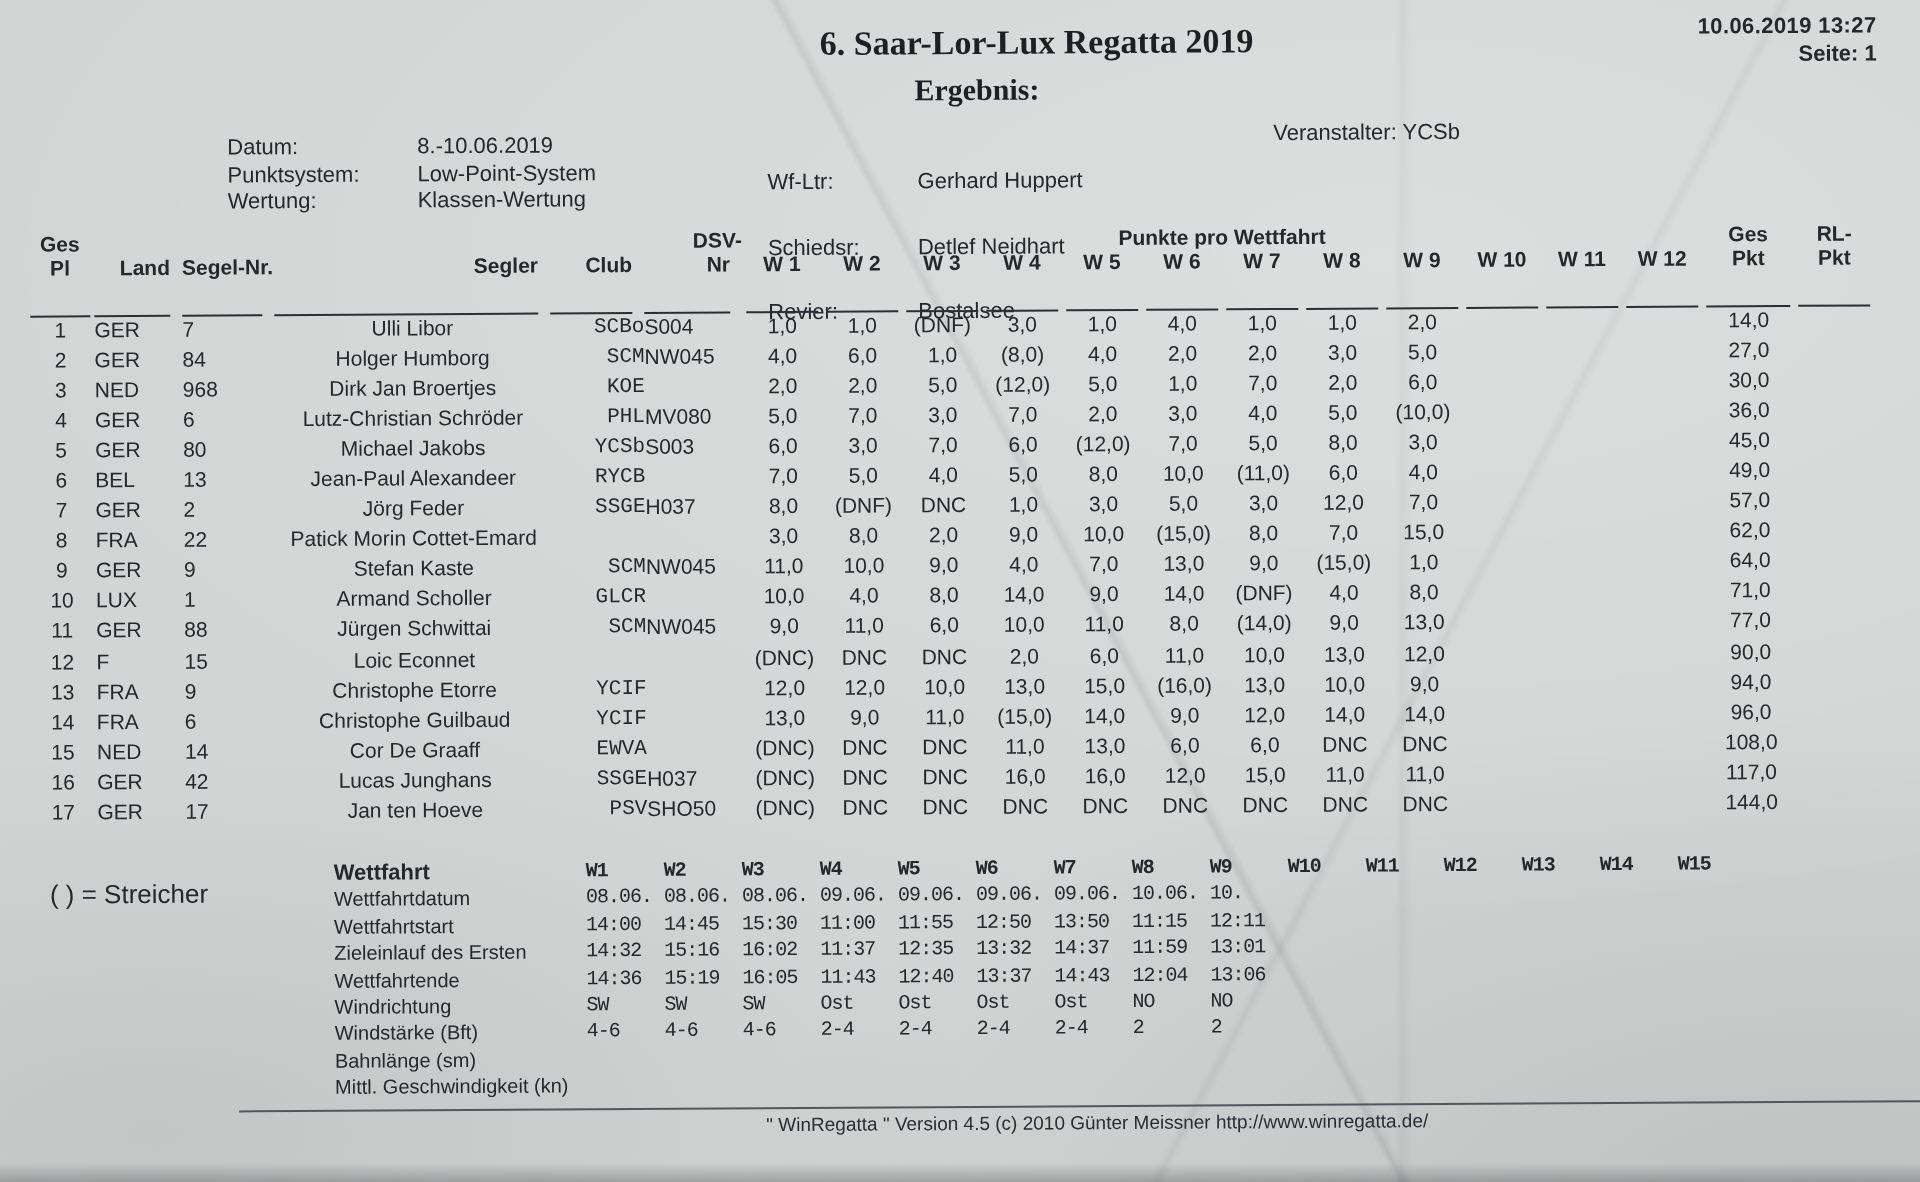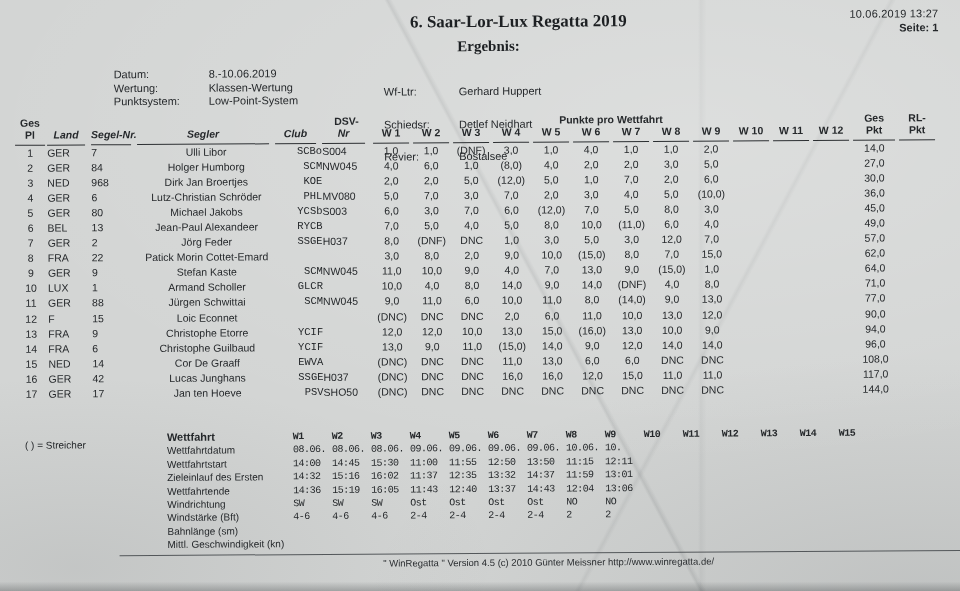--- a/index.html
+++ b/index.html
@@ -16,21 +16,21 @@
       radial-gradient(1100px 520px at 72% 22%, rgba(255,255,255,.22), rgba(255,255,255,0) 65%),
       radial-gradient(700px 320px at 8% 96%, rgba(60,64,66,.10), rgba(60,64,66,0) 60%),
       radial-gradient(900px 400px at 96% 102%, rgba(60,64,66,.13), rgba(60,64,66,0) 62%),
       linear-gradient(62deg, rgba(0,0,0,0) 54.8%, rgba(70,75,78,.12) 55.05%, rgba(0,0,0,0) 55.45%),
       linear-gradient(118deg, rgba(0,0,0,0) 69.7%, rgba(70,75,78,.08) 70%, rgba(0,0,0,0) 70.35%),
       linear-gradient(to right, rgba(0,0,0,0) 72.7%, rgba(70,75,78,.06) 73%, rgba(0,0,0,0) 73.6%),
       linear-gradient(to top, rgba(40,44,46,.28), rgba(40,44,46,0) 1.6%);
   }
   .sheet{position:absolute;inset:0;transform:rotate(-0.35deg);transform-origin:50% 50%;}
 
-  .print-time{position:absolute;top:10px;right:20px;font-size:11px;font-weight:normal;letter-spacing:.2px;}
+  .print-time{position:absolute;top:10px;right:20px;font-size:11px;font-weight:bold;letter-spacing:.2px;}
   .page-num{position:absolute;top:24px;right:20px;font-size:11px;font-weight:bold;}
 
   .title{position:absolute;top:12px;left:80px;right:0;margin:0;text-align:center;
     font-family:"Liberation Serif",serif;font-size:17px;font-weight:bold;color:#1d2023;}
   .subtitle{position:absolute;top:38px;left:20px;right:0;margin:0;text-align:center;
     font-family:"Liberation Serif",serif;font-size:15px;font-weight:bold;color:#1d2023;}
 
   .meta{position:absolute;font-size:11px;line-height:13.6px;}
   .meta .mrow{white-space:nowrap;}
   .meta-left{top:66px;left:115px;}
@@ -38,36 +38,36 @@
   .meta-mid{top:66px;left:385px;}
   .meta-mid .ml{display:inline-block;width:75px;margin-top:19px;}
   .meta-right{top:62px;left:638px;}
   .meta-right .ind1{margin-left:22px;margin-top:1px;}
   .meta-right .ind2{margin-left:27px;margin-top:1px;}
 
   table.results{position:absolute;top:113px;left:14px;border-collapse:collapse;table-layout:fixed;width:924px;}
   table.results th,table.results td{padding:0;font-size:10.5px;line-height:15.1px;white-space:nowrap;overflow:visible;}
   table.results thead th{font-weight:bold;font-size:10.5px;line-height:12.5px;vertical-align:bottom;}
   table.results thead tr.h1 th{height:13px;}
-  .u{display:block;border-bottom:1.6px solid #2c2f32;padding-bottom:3px;}
+  .u{display:block;border-bottom:1.6px solid #2c2f32;padding-bottom:16px;}
   th.cc .u{margin:0 2px;}
-  th.lc{text-align:center;}
-  th.lc .u{margin-right:6px;font-style:italic;}
+  th.lc{text-align:right;}
+  th.lc .u{margin-right:6px;}
   th.group{text-align:center;font-weight:bold;}
   td.pl{text-align:center;}
   td.land{text-align:left;padding-left:6px;}
   td.sail{text-align:left;padding-left:2px;}
   td.name{text-align:center;padding-left:10px;}
   td.club{text-align:right;padding-left:2px;font-family:Liberation Mono, monospace;}
   td.dsv{text-align:left;padding-left:2px;}
   td.w{text-align:center;}
   td.tot{text-align:center;}
   td.rl{text-align:center;}
 
-  .legend{position:absolute;top:437px;left:24px;font-size:10px;}
+  .legend{position:absolute;top:437px;left:24px;font-size:13px;}
 
   table.race-info{position:absolute;top:429px;left:166px;border-collapse:collapse;table-layout:fixed;}
   table.race-info td{padding:0;font-size:10px;line-height:13.4px;white-space:nowrap;overflow:visible;vertical-align:bottom;}
   td.ri-label{width:126px;font-family:"Liberation Sans",sans-serif;font-size:10.5px;}
   td.ri-val{width:39px;font-family:"Liberation Mono","DejaVu Sans Mono",monospace;letter-spacing:-.5px;}
   tr.ri-head td{font-weight:bold;}
   tr.ri-head td.ri-label{font-size:11px;}
 
   .footer{position:absolute;top:553px;left:118px;width:858px;border-top:1px solid #53575a;
     text-align:center;font-size:9.5px;padding-top:3px;color:#2a2d30;}
@@ -79,31 +79,32 @@
   <div class="sheet">
 
     <div class="print-time">10.06.2019  13:27</div>
     <div class="page-num">Seite: 1</div>
 
     <h1 class="title">6. Saar-Lor-Lux Regatta 2019</h1>
     <h2 class="subtitle">Ergebnis:</h2>
 
     <div class="meta meta-left">
       <div class="mrow"><span class="ml">Datum:</span><span class="mv">8.-10.06.2019</span></div>
+      <div class="mrow"><span class="ml">Punktsystem:</span><span class="mv">Low-Point-System</span></div>
       <div class="mrow"><span class="ml">Wertung:</span><span class="mv">Klassen-Wertung</span></div>
-      <div class="mrow"><span class="ml">Punktsystem:</span><span class="mv">Low-Point-System</span></div>
     </div>
 
     <div class="meta meta-mid">
       <div class="mrow"><span class="ml">Wf-Ltr:</span><span class="mv">Gerhard Huppert</span></div>
       <div class="mrow"><span class="ml">Schiedsr:</span><span class="mv">Detlef Neidhart</span></div>
       <div class="mrow"><span class="ml">Revier:</span><span class="mv">Bostalsee</span></div>
     </div>
 
     <div class="meta meta-right">
+      <div>Veranstalter:  YCSb</div>
     </div>
 
     <table class="results">
       <colgroup>
         <col style="width:34px">
           <col style="width:44px">
           <col style="width:46px">
           <col style="width:138px">
         <col style="width:47px">
           <col style="width:49px">

